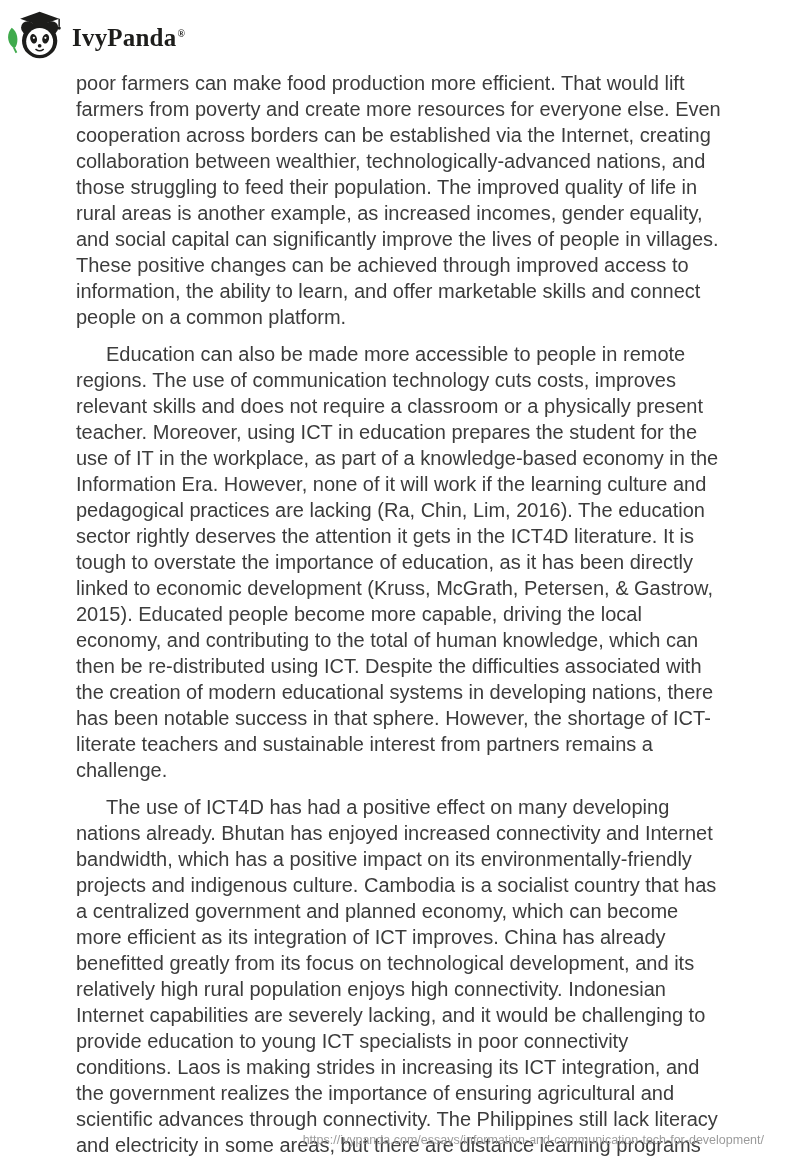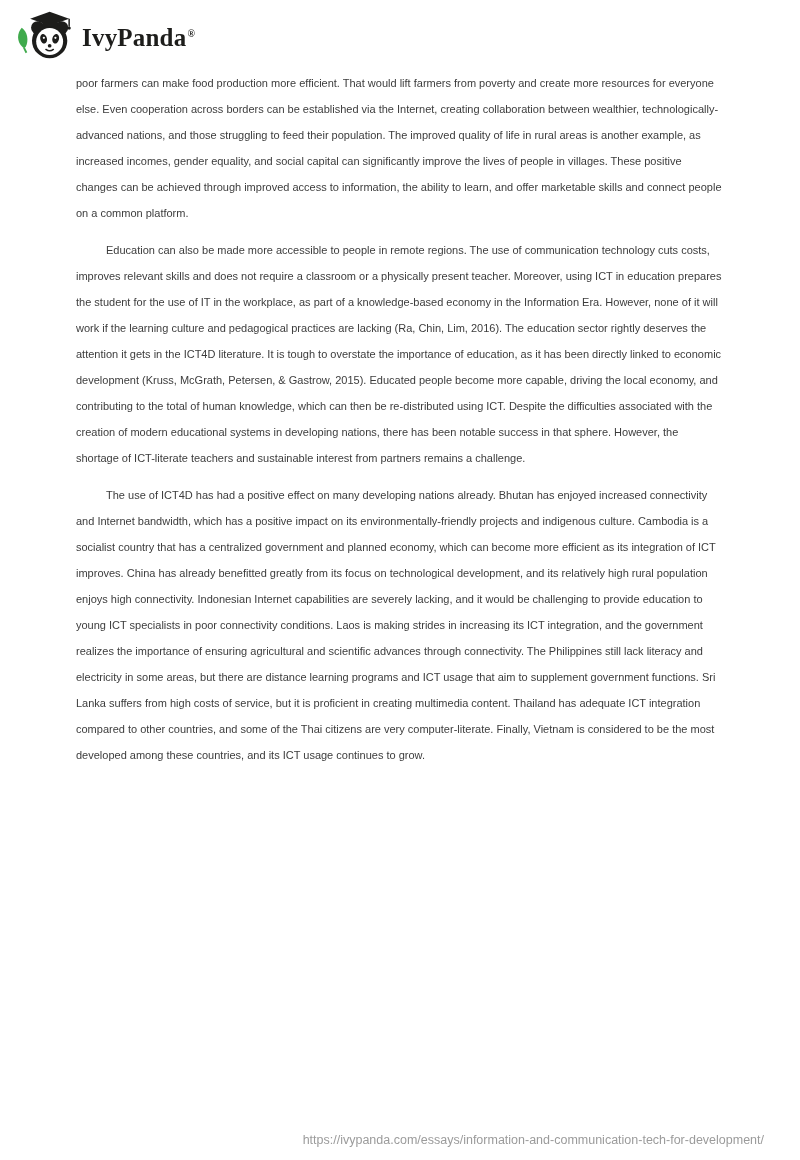--- a/index.html
+++ b/index.html
@@ -13,21 +13,21 @@
     margin: 0 auto;
     background: #ffffff;
     overflow: hidden;
   }
 
   
   .header {
     display: flex;
     justify-content: space-between;
     align-items: flex-start;
-    padding: 8px 36px 0 14px;
+    padding: 8px 36px 0 4px;
     height: 64px;
   }
   .brand {
     display: flex;
     align-items: center;
     gap: 6px;
   }
   .logo-svg { display: block; width: 62px; height: 52px; }
   .brand-name {
     font-family: "Liberation Serif", serif;
@@ -49,21 +49,21 @@
     color: #8b8b8b;
     padding-top: 8px;
     text-align: right;
   }
 
   
   .content {
     padding: 6px 78px 0 76px;
   }
   .content p {
-    font-size: 11px;
+    font-size: 20px;
     line-height: 26px;
     color: #3c3c3c;
     margin-bottom: 11px;
     text-align: left;
   }
   .content p.indent { text-indent: 30px; }
 
   
   .footer {
     position: absolute;

